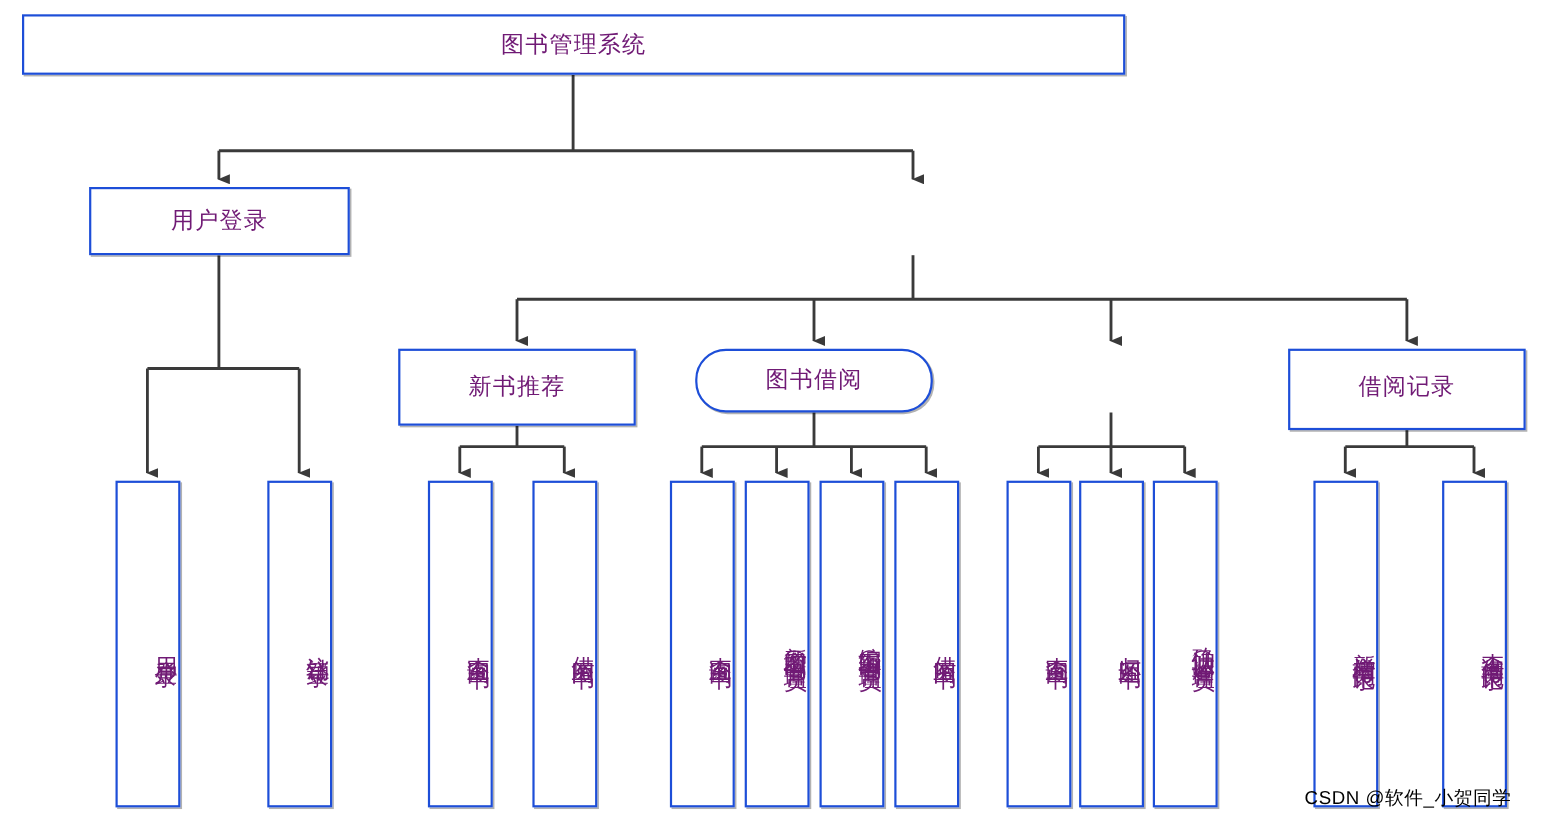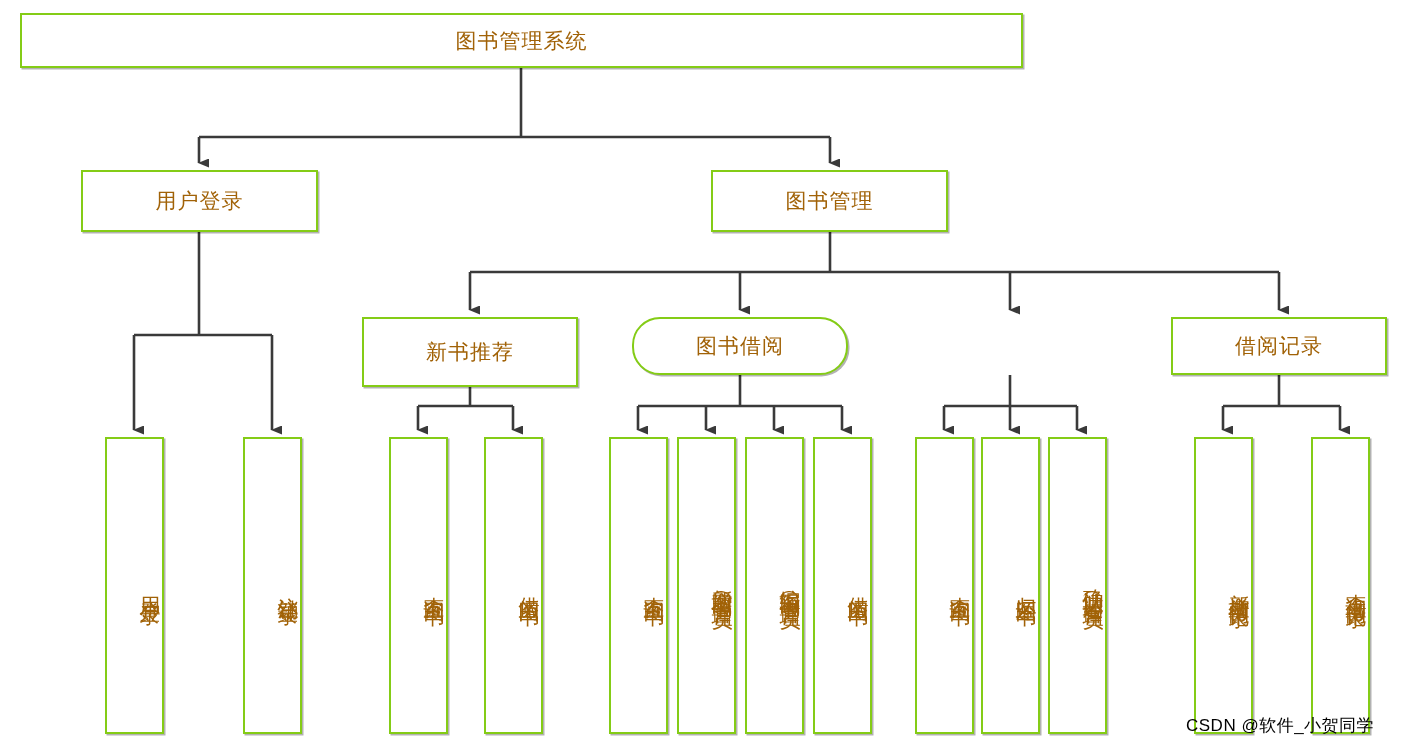--- a/index.html
+++ b/index.html
@@ -23,26 +23,26 @@
     left: 0;
     top: 0;
     width: 1405px;
     height: 747px;
     pointer-events: none;
   }
   .node {
     position: absolute;
     box-sizing: border-box;
     background: #ffffff;
-    border: 2px solid #84cc16;
+    border: 2px solid #1d4ed8;
     box-shadow: 1.5px 1.5px 0 rgba(0,0,0,0.30);
     display: flex;
     align-items: center;
     justify-content: center;
-    color: #a16207;
+    color: #701a75;
     z-index: 2;
   }
   .node.h {
     font-size: 21px;
     letter-spacing: 1px;
     line-height: 1.2;
     padding: 0 6px;
     text-align: center;
   }
   .node.v {
@@ -131,34 +131,31 @@
   </svg>
 
   <div class="node h" style="left:20px; top:13px; width:1003px; height:55px;">
     <span>图书管理系统</span>
   </div>
 
   <div class="node h" style="left:81px; top:170px; width:237px; height:62px;">
     <span>用户登录</span>
   </div>
 
-  <div class="node h" style="left:711px; top:170px; width:237px; height:62px;">
-    <span>图书管理</span>
-  </div>
 
   <div class="node h" style="left:362px; top:317px; width:216px; height:70px;">
     <span>新书推荐</span>
   </div>
 
   <div class="node h" style="left:632px; top:317px; width:216px; height:58px;border-radius:28px;">
     <span>图书借阅</span>
   </div>
 
 
-  <div class="node h" style="left:1171px; top:317px; width:216px; height:58px;">
+  <div class="node h" style="left:1171px; top:317px; width:216px; height:74px;font-family:Liberation Mono, monospace;">
     <span>借阅记录</span>
   </div>
 
   <div class="node v" style="left:105px; top:437px; width:59px; height:297px;">
     <span class="vtext">用户登录</span>
   </div>
 
   <div class="node v" style="left:243px; top:437px; width:59px; height:297px;">
     <span class="vtext">注销登录</span>
   </div>

